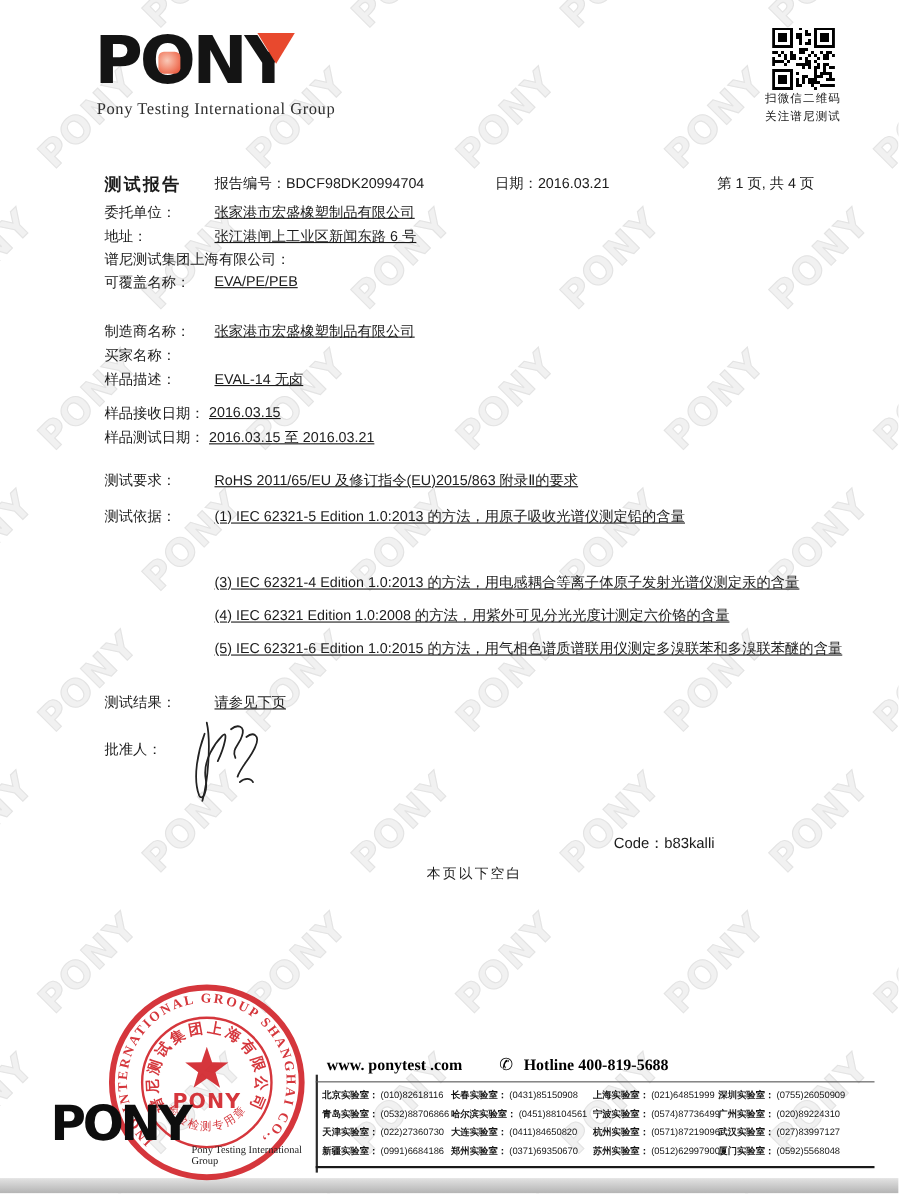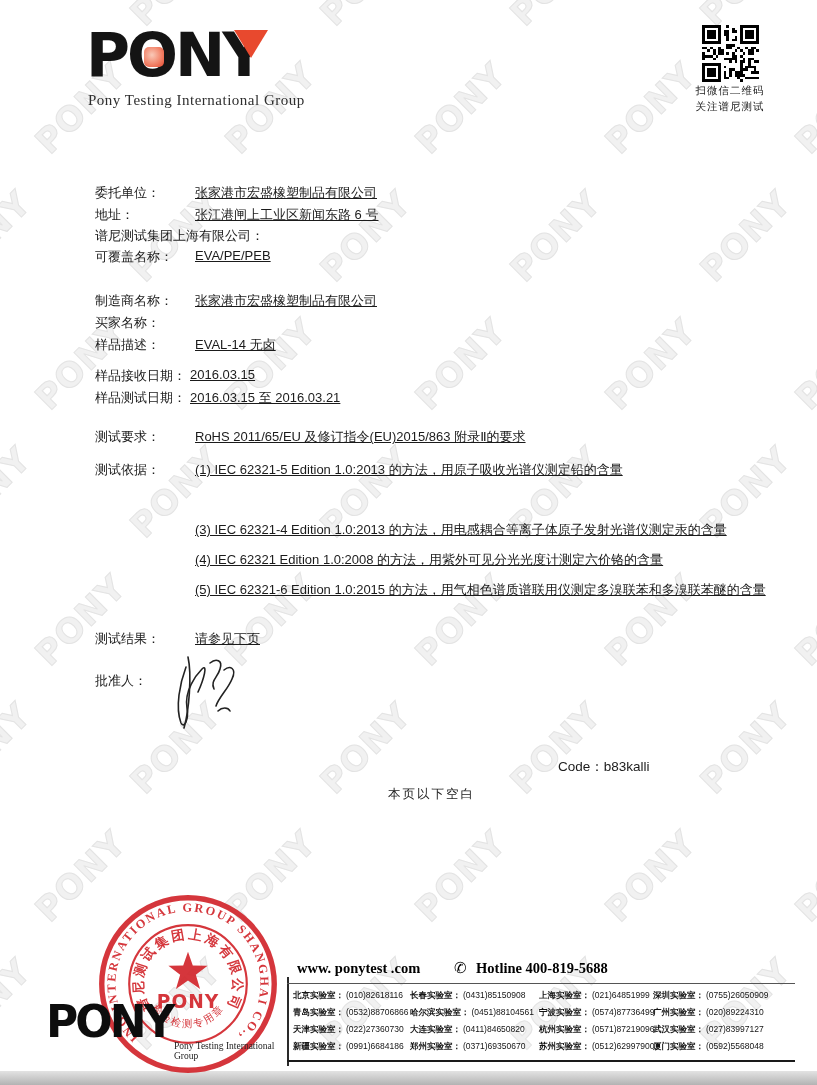--- a/index.html
+++ b/index.html
@@ -244,20 +244,26 @@
         <rect x="17" y="19" width="1" height="1" fill="#000"></rect>
         <rect x="18" y="19" width="1" height="1" fill="#000"></rect>
         <rect x="19" y="19" width="1" height="1" fill="#000"></rect>
         <rect x="20" y="19" width="1" height="1" fill="#000"></rect>
         <rect x="14" y="20" width="1" height="1" fill="#000"></rect>
       </svg>
     <div class="qr-caption">扫微信二维码</div>
     <div class="qr-caption">关注谱尼测试</div>
   </div>
 
+  <div class="row" style="top:158px">
+    <span class="f-lbl title" style="left:95px">测试报告</span>
+    <span class="hdr-repno"><span>报告编号：</span><span>BDCF98DK20994704</span></span>
+    <span class="hdr-date"><span>日期：</span><span>2016.03.21</span></span>
+    <span class="hdr-page">第 1 页, 共 4 页</span>
+  </div>
 
   <div class="row" style="top:184px">
     <span class="f-lbl">委托单位：</span>
     <span class="f-val">张家港市宏盛橡塑制品有限公司</span>
   </div>
   <div class="row" style="top:206px">
     <span class="f-lbl">地址：</span>
     <span class="f-val">张江港闸上工业区新闻东路 6 号</span>
   </div>
   <div class="row" style="top:227px">

